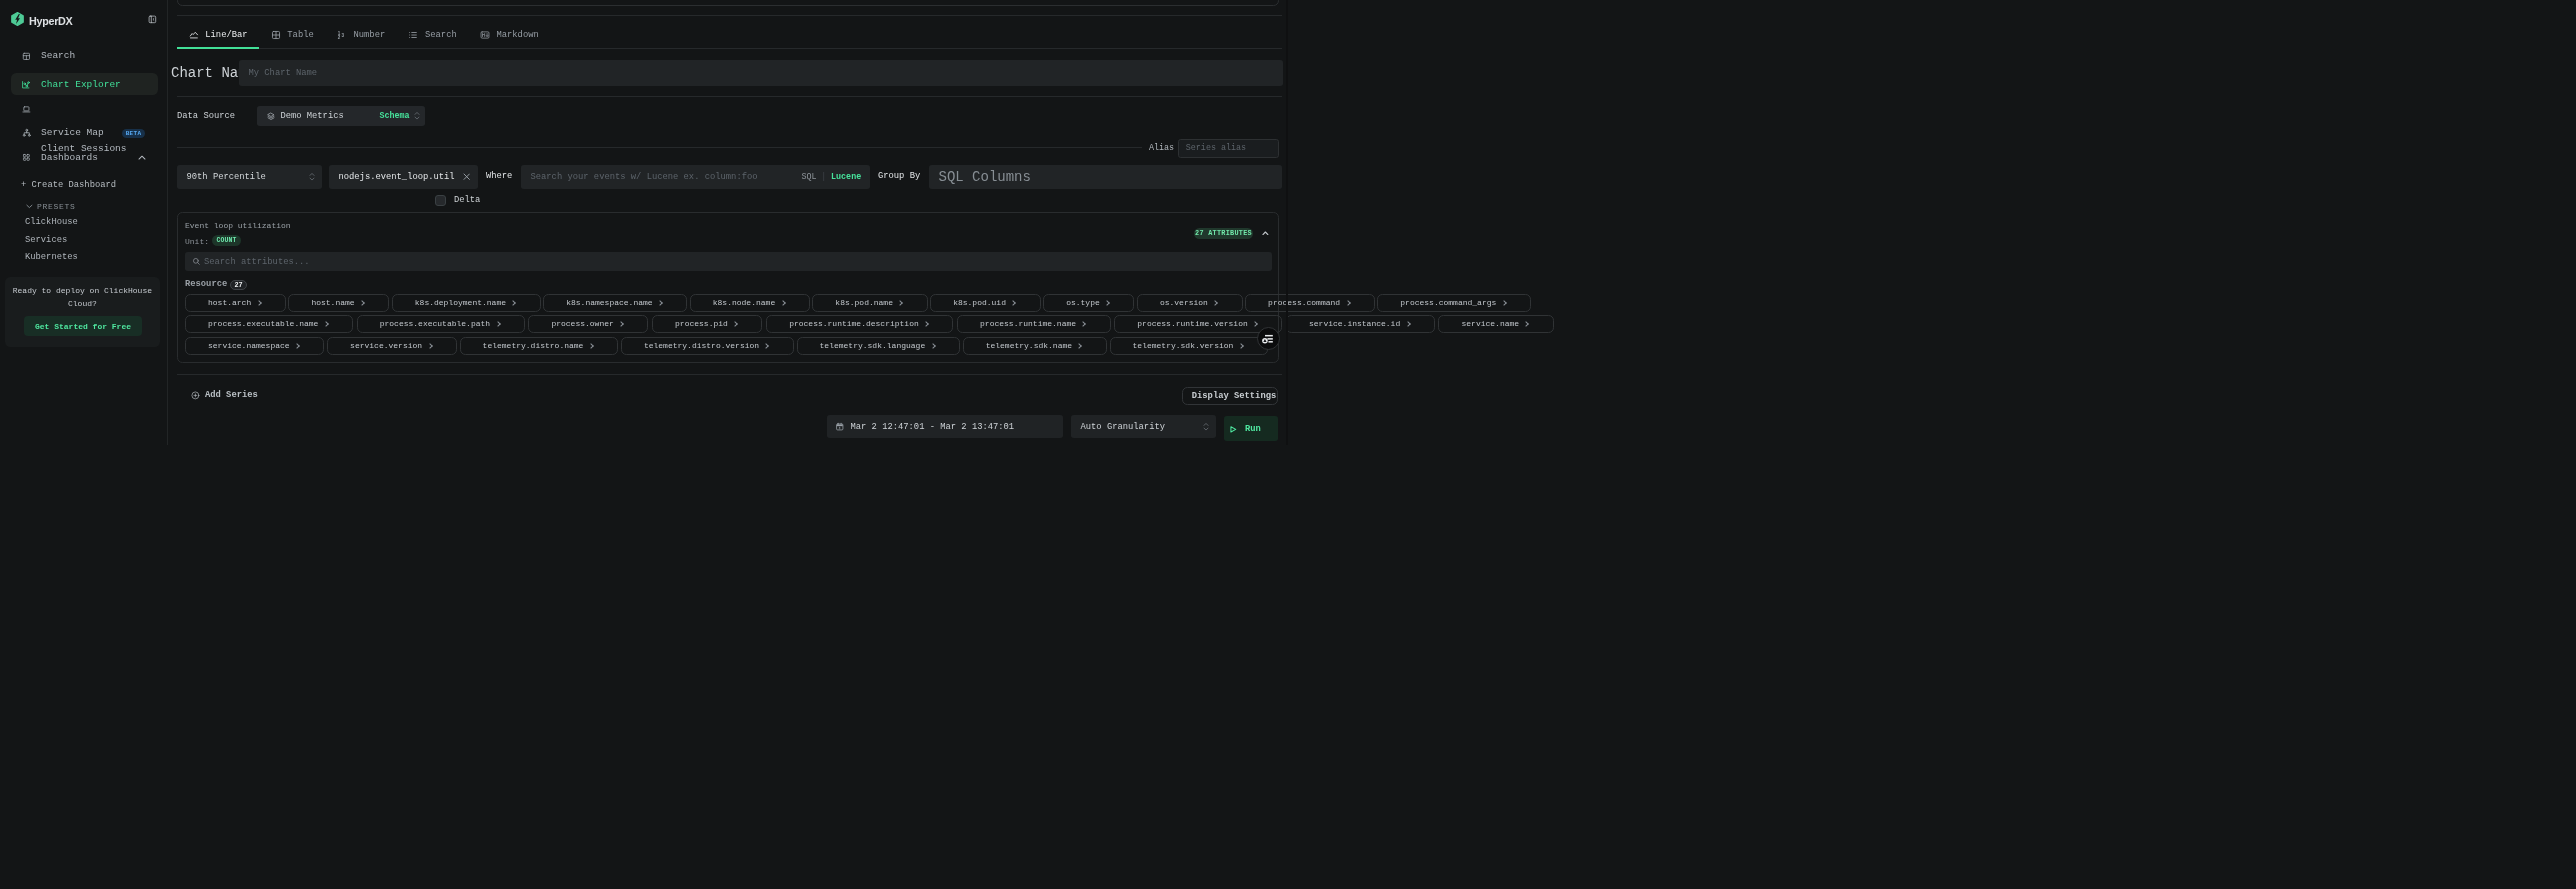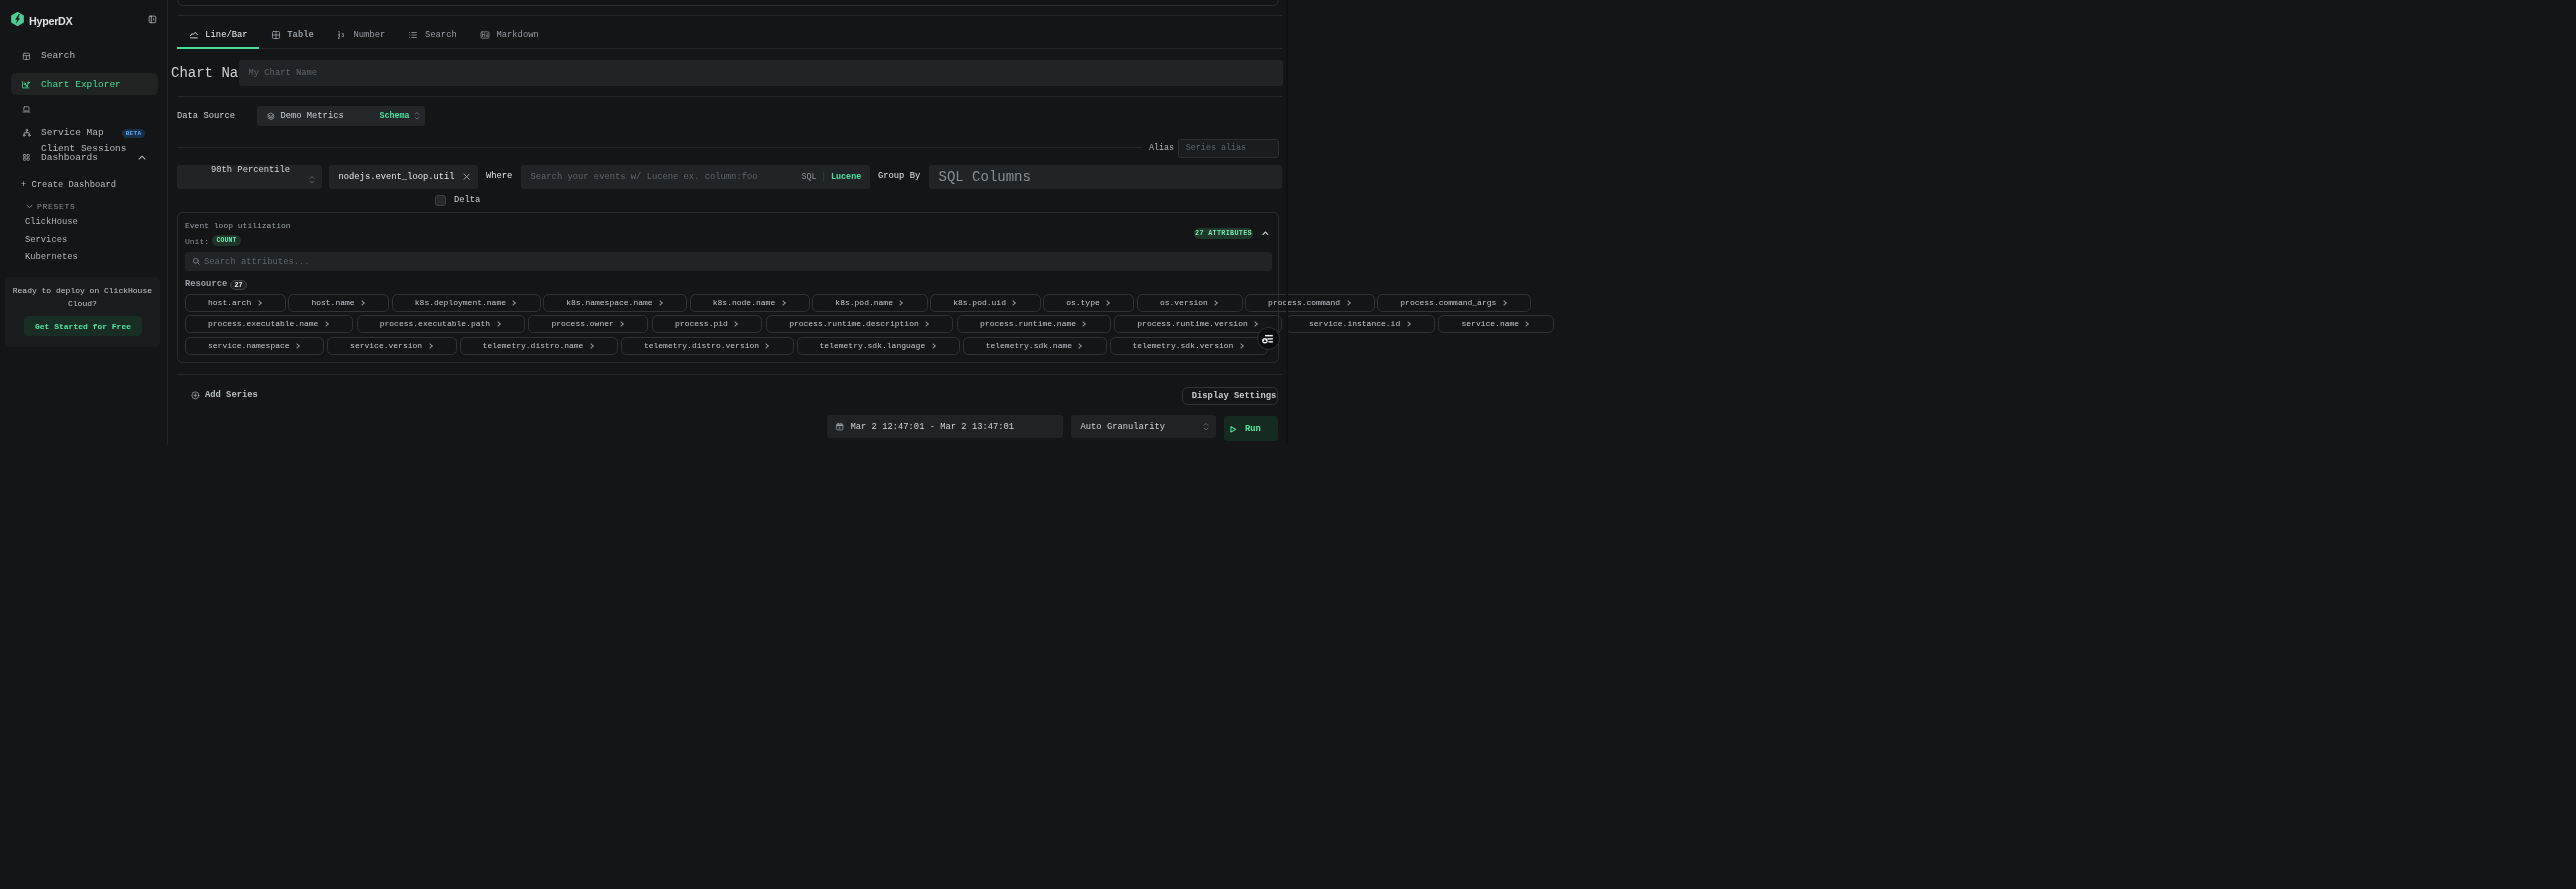--- a/index.html
+++ b/index.html
@@ -90,21 +90,21 @@
 
 <div class="abs row" style="left:177px;top:21px;width:1105px;height:28px;border-bottom:0.7px solid #26292b;">
   <div class="row" style="height:100%;padding:0 11.5px;gap:6.8px;color:#eceef0;font-size:8.8px;position:relative;">
     <svg width="10" height="10" viewBox="0 0 24 24" fill="none" stroke="currentColor" stroke-width="2" stroke-linecap="round" stroke-linejoin="round">
         <path d="M3 14.5 L7.5 8.5 L10 11 L15 5.5 L20.5 11.5"></path>
         <path d="M3.5 19 L20 19"></path>
       </svg>
     <span>Line/Bar</span>
     <div style="position:absolute;left:0;right:0;bottom:-0.7px;height:1.4px;background:#42e098;"></div>
   </div>
-  <div class="row" style="height:100%;padding:0 11.5px;gap:6.8px;color:#979ea5;font-size:8.8px;font-weight:bold;">
+  <div class="row" style="height:100%;padding:0 11.5px;gap:6.8px;color:#979ea5;font-size:8.8px;">
     <svg width="10" height="10" viewBox="0 0 24 24" fill="none" stroke="currentColor" stroke-width="2" stroke-linecap="round" stroke-linejoin="round">
         <rect x="3.5" y="3.5" width="17" height="17" rx="2.5"></rect>
         <line x1="3.5" y1="12" x2="20.5" y2="12"></line>
         <line x1="12" y1="3.5" x2="12" y2="20.5"></line>
       </svg>
     <span>Table</span>
   </div>
   <div class="row" style="height:100%;padding:0 11.5px;gap:6.8px;color:#979ea5;font-size:8.8px;">
     <svg width="10" height="10" viewBox="0 0 24 24" fill="none" style="font-size:13px">
         <text x="2" y="11" font-size="11" fill="currentColor" font-family="Liberation Sans" font-weight="bold">1</text>
@@ -154,21 +154,21 @@
       <path d="M1.5 9 L4.5 12 L7.5 9"></path>
     </svg>
 </div>
 
 <div class="abs" style="left:177px;top:147px;width:965px;height:0.7px;background:#26292b;"></div>
 <div class="abs" style="left:1149px;top:144px;font-size:8.4px;line-height:8.4px;color:#b2b8bd;">Alias</div>
 <div class="abs row" style="left:1178px;top:139px;width:101px;height:18.7px;background:#1a1d1f;border:0.7px solid #2d3032;border-radius:2.7px;padding:0 6.8px;">
   <span style="font-size:8.4px;color:#5d646b;">Series alias</span>
 </div>
 
-<div class="abs row" style="left:177px;top:165px;width:145px;height:24px;background:#212426;border-radius:2.7px;padding:0 7.4px 0 9.5px;flex-direction:column;">
+<div class="abs row" style="left:177px;top:165px;width:145px;height:24px;background:#212426;border-radius:2.7px;padding:0 7.4px 0 9.5px;">
   <span style="font-size:8.8px;color:#d3d7da;">90th Percentile</span>
   <svg width="6" height="9.5" viewBox="0 0 9 14" fill="none" stroke="#666c72" stroke-width="1.3" stroke-linecap="round" stroke-linejoin="round" style="margin-left:auto;">
       <path d="M1.5 5 L4.5 2 L7.5 5"></path>
       <path d="M1.5 9 L4.5 12 L7.5 9"></path>
     </svg>
 </div>
 <div class="abs row" style="left:329px;top:165px;width:149px;height:24px;background:#212426;border-radius:2.7px;padding:0 8px 0 9.5px;">
   <span style="font-size:8.8px;color:#e4e7e9;">nodejs.event_loop.util</span>
   <svg width="7.4" height="7.4" viewBox="0 0 11 11" stroke="#9aa1a7" stroke-width="1.4" stroke-linecap="round" style="margin-left:auto;">
       <line x1="1.5" y1="1.5" x2="9.5" y2="9.5"></line>

